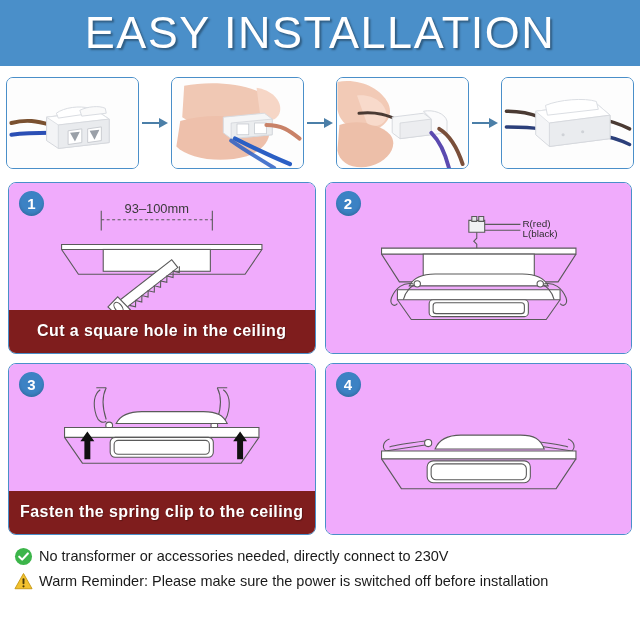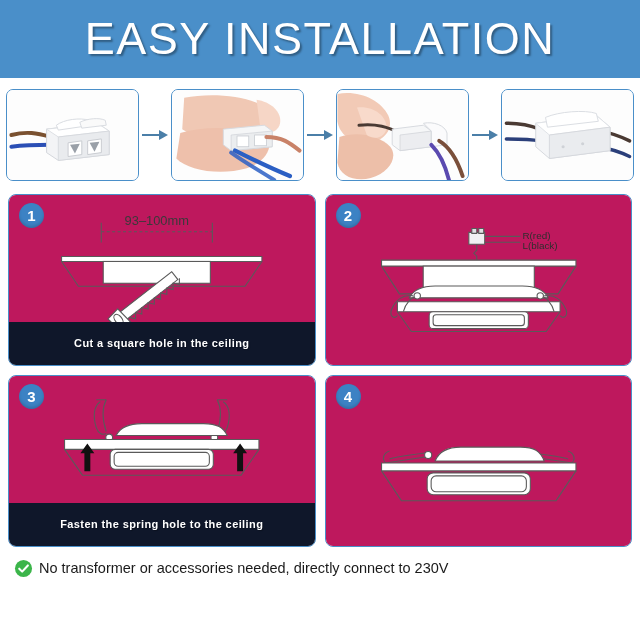--- a/index.html
+++ b/index.html
@@ -8,21 +8,21 @@
     width: 640px;
     height: 640px;
     background: #ffffff;
     font-family: "Liberation Sans", sans-serif;
     overflow: hidden;
   }
 
   
   .header {
     width: 640px;
-    height: 78px;
+    height: 66px;
     background: #4a8fc9;
     display: flex;
     align-items: center;
     justify-content: center;
   }
   .header-title {
     color: #ffffff;
     font-size: 45px;
     font-weight: 400;
     letter-spacing: 1.5px;
@@ -86,43 +86,43 @@
     overflow: hidden;
     background: #ffffff;
     height: 172px;
     display: flex;
     flex-direction: column;
     position: relative;
   }
   .step-figure {
     flex: 1 1 auto;
     position: relative;
-    background: #be185d;
+    background: #f0abfc;
   }
   .step-figure svg { display: block; width: 100%; height: 100%; }
   .step-badge {
     position: absolute;
     left: 10px; top: 8px;
     width: 25px; height: 25px;
     border-radius: 50%;
     background: #3c82c4;
     color: #ffffff;
     font-size: 15px;
     font-weight: bold;
     display: flex;
     align-items: center;
     justify-content: center;
     z-index: 3;
     box-shadow: inset 0 -2px 3px rgba(0,0,0,0.15);
   }
   .step-caption {
     height: 44px;
-    background: #0f172a;
+    background: #7f1d1d;
     color: #ffffff;
-    font-size: 11px;
+    font-size: 16px;
     font-weight: bold;
     letter-spacing: 0.4px;
     display: flex;
     align-items: center;
     justify-content: center;
     text-shadow: 1px 1px 1px rgba(0,0,0,0.28);
     text-align: center;
   }
 
   
@@ -339,21 +339,21 @@
           <rect x="102" y="74" width="104" height="20" rx="5" fill="#ffffff"></rect>
           <rect x="106" y="77" width="96" height="14" rx="4" fill="#ffffff"></rect>
         </g>
 
         <g fill="#111111">
           <path d="M76,96 L76,78 L72,78 L79,68 L86,78 L82,78 L82,96 Z"></path>
           <path d="M230,96 L230,78 L226,78 L233,68 L240,78 L236,78 L236,96 Z"></path>
         </g>
       </svg>
     </div>
-    <div class="step-caption">Fasten the spring hole to the ceiling</div>
+    <div class="step-caption">Fasten the spring clip to the ceiling</div>
   </div>
 
   <div class="step-card">
     <div class="step-badge">4</div>
     <div class="step-figure">
       <svg viewBox="0 0 308 128" preserveAspectRatio="xMidYMid meet">
         <g stroke="#5a5a5a" fill="none" stroke-width="1.1">
 
           <path d="M64,54 C58,56 56,62 60,66 L100,60"></path>
           <path d="M64,62 C70,60 84,58 100,56"></path>
@@ -377,14 +377,22 @@
 <div class="notes">
 
   <div class="note">
     <svg class="note-icon" viewBox="0 0 20 20">
       <circle cx="10" cy="10" r="9" fill="#3cb54a"></circle>
       <path d="M5.5,10.2 L8.6,13.3 L14.6,6.8" stroke="#ffffff" stroke-width="2.2" fill="none" stroke-linecap="round" stroke-linejoin="round"></path>
     </svg>
     <span class="note-text">No transformer or accessories needed, directly connect to 230V</span>
   </div>
 
+  <div class="note">
+    <svg class="note-icon" viewBox="0 0 20 20">
+      <path d="M10,1.6 L19,17.6 L1,17.6 Z" fill="#f2c12e" stroke="#c79a16" stroke-width="1"></path>
+      <rect x="9" y="6.6" width="2" height="6.2" rx="0.9" fill="#4a3a08"></rect>
+      <circle cx="10" cy="15.1" r="1.15" fill="#4a3a08"></circle>
+    </svg>
+    <span class="note-text">Warm Reminder: Please make sure the power is switched off before installation</span>
+  </div>
 
 </div>
 
 </body></html>

